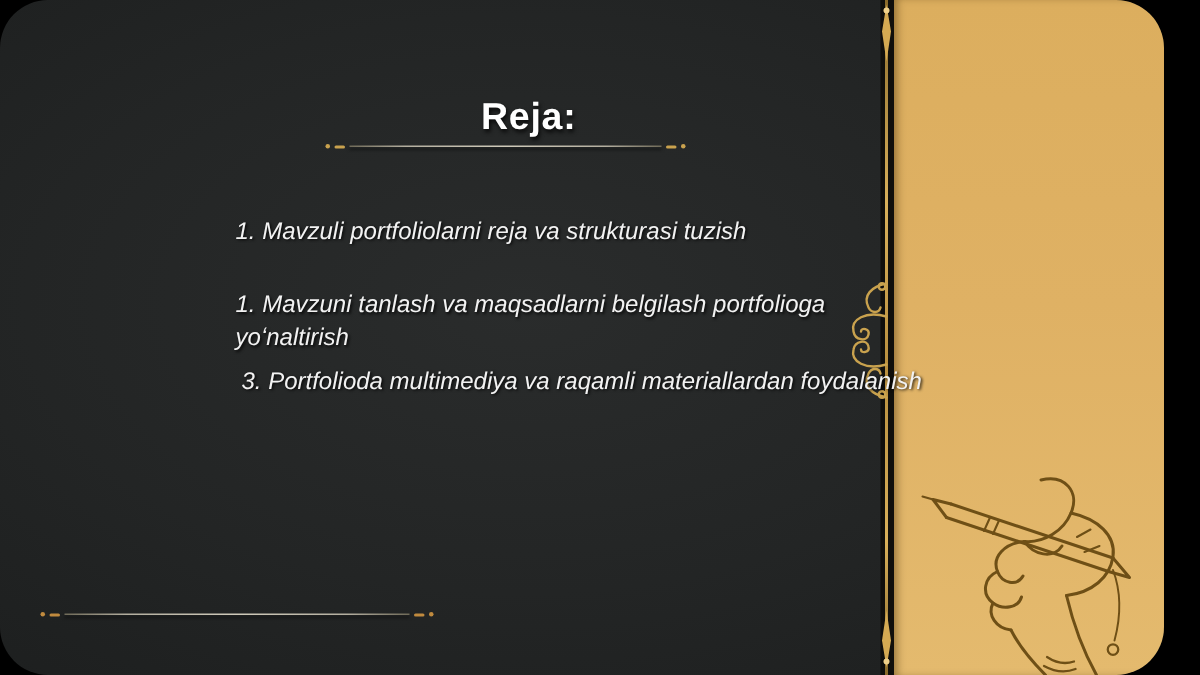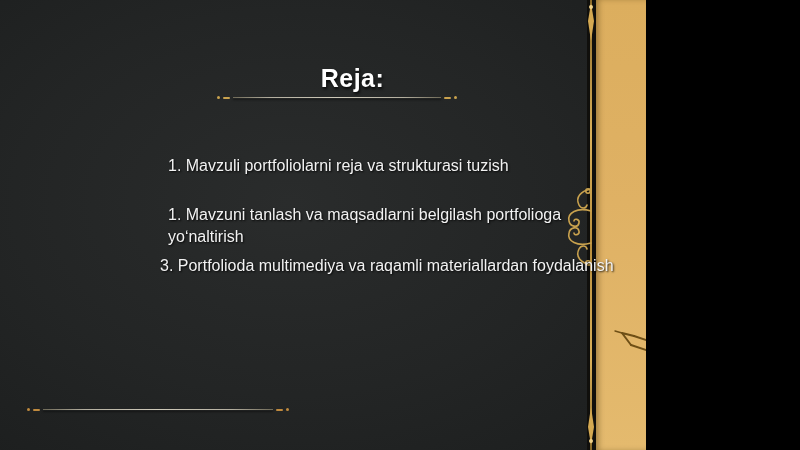--- a/index.html
+++ b/index.html
@@ -1,19 +1,20 @@
 <!DOCTYPE html>
 <html style="--color-background: #232525; --color-panel: #dfb164; --color-gold: #c9a24e; --color-line: #b3ae9f; --color-text: #f2f2f2;"><head>
 <meta charset="utf-8">
 <style>
   html,body{margin:0;padding:0;background:#000;}
   .slide{
-    position:relative;width:646px;height:450px;overflow:hidden;
+    position:relative;width:776px;height:450px;overflow:hidden;
     font-family:"Liberation Sans",sans-serif;
     background:radial-gradient(ellipse at 45% 45%, #2a2c2c 0%, var(--color-background,#232525) 55%, #1c1e1e 100%);
+    border-radius:32px;
   }
   
   .panel{
     position:absolute;top:0;right:0;bottom:0;left:596px;
     background:linear-gradient(180deg,#dcae5e 0%, var(--color-panel,#dfb164) 45%, #e4ba6e 100%);
     box-shadow:inset 4px 0 6px -2px rgba(60,40,5,.45);
   }
   
   .divider-strip{position:absolute;top:0;bottom:0;left:587px;width:9px;background:#100f0c;}
   .divider-line{
@@ -39,26 +40,26 @@
   .fl-bar{
     flex:1 1 auto;height:1.5px;
     background:linear-gradient(90deg,#6f6a58, var(--color-line,#b3ae9f) 18%, #cfcaba 50%, var(--color-line,#b3ae9f) 82%, #6f6a58);
     box-shadow:0 2px 2px rgba(0,0,0,.55);
   }
   .flourish-line.bottom-left .fl-dash,
   .flourish-line.bottom-left .fl-dot{background:#c08a3e;}
   
   .body-text{position:absolute;left:78px;color:var(--color-text,#f2f2f2);}
   .body-text p{
-    margin:12px;font-size:16px;line-height:22px;
+    margin:1px;font-style:italic;font-size:16px;line-height:22px;
     text-shadow:1px 1px 2px rgba(0,0,0,.85);
   }
   .item-1{position:absolute;top:143px;left:78px;white-space:nowrap;}
   .item-2{position:absolute;top:192px;left:78px;width:462px;}
-  .item-3{position:absolute;top:243px;left:70px;white-space:nowrap;}
+  .item-3{position:absolute;top:243px;left:82px;white-space:nowrap;}
   
   .hand-illustration{position:absolute;left:590px;top:300px;width:210px;height:150px;}
 </style>
 </head>
 <body>
 
 <div class="slide">
 
   <div class="panel"></div>
   <div class="divider-strip"></div>

